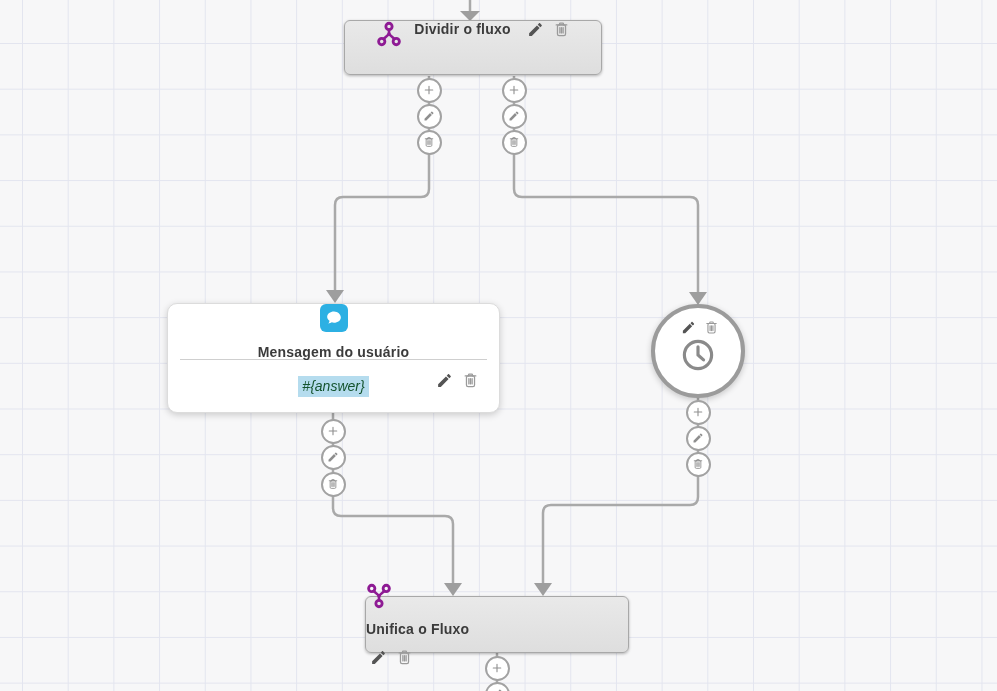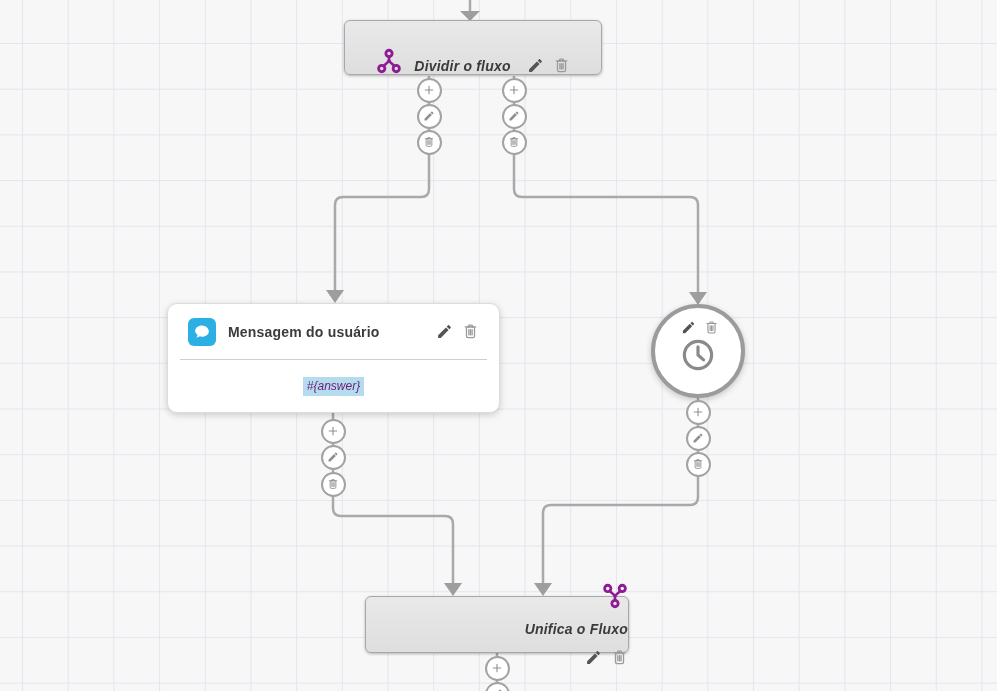--- a/index.html
+++ b/index.html
@@ -18,49 +18,49 @@
   #defs { position: absolute; width: 0; height: 0; overflow: hidden; }
   #wires { position: absolute; left: 0; top: 0; z-index: 1; }
   .node, .circle-btn, .round-node { position: absolute; z-index: 2; }
 
   
   .action-node {
     background: linear-gradient(#e9e9e9, #dedede);
     border: 1px solid #a8a8a8;
     border-radius: 6px;
     box-shadow: 0 1px 3px rgba(0,0,0,.28);
-    display: flex; align-items: flex-end; justify-content: center;
-    gap: 12px; cursor: pointer; font-style: italic;
+    display: flex; align-items: flex-start; justify-content: center;
+    gap: 12px; cursor: pointer;
   }
   .node-title { font-size: 14px; font-weight: bold; color: #3b3b3b; letter-spacing: .2px; }
   .type-icon { width: 26px; height: 26px; color: #8e1b94; flex: 0 0 auto; }
   .hdr-actions { display: flex; align-items: center; gap: 9px; margin-left: 4px; }
   .icon-btn { width: 17px; height: 17px; color: #9a9a9a; cursor: pointer; }
   .icon-btn.edit { color: #545454; }
 
   
   .card-node {
     background: #ffffff;
     border: 1px solid #dcdcdc;
     border-radius: 10px;
     box-shadow: 0 2px 7px rgba(0,0,0,.18);
     cursor: pointer;
   }
-  .card-header { height: 55px; display: flex; align-items: center; padding: 0 20px; gap: 12px; }
+  .card-header { height: 55px; display: flex; align-items: center; padding: 0 20px; gap: 12px; flex-direction: column; }
   .chat-badge {
     width: 28px; height: 28px; border-radius: 6px; background: #2cb0e3;
     display: flex; align-items: center; justify-content: center; color: #ffffff; flex: 0 0 auto;
   }
   .chat-badge svg { width: 20px; height: 20px; }
   .card-header .hdr-actions { margin-left: auto; }
   .card-divider { border-top: 1px solid #cfcfcf; margin: 0 12px; }
   .card-body { height: 53px; display: flex; align-items: center; justify-content: center; }
   .var-chip {
-    background: #b5dcee; color: #701a75; font-style: italic;
-    font-size: 12px; padding: 1px 4px; line-height: 1.35;
+    background: #b5dcee; color: #14532d; font-style: italic;
+    font-size: 14px; padding: 1px 4px; line-height: 1.35;
   }
 
   
   .round-node {
     width: 94px; height: 94px; border-radius: 50%;
     background: #ffffff; border: 4px solid #9b9b9b;
     box-shadow: 0 2px 6px rgba(0,0,0,.2);
     display: flex; flex-direction: column; align-items: center;
     cursor: pointer;
   }

